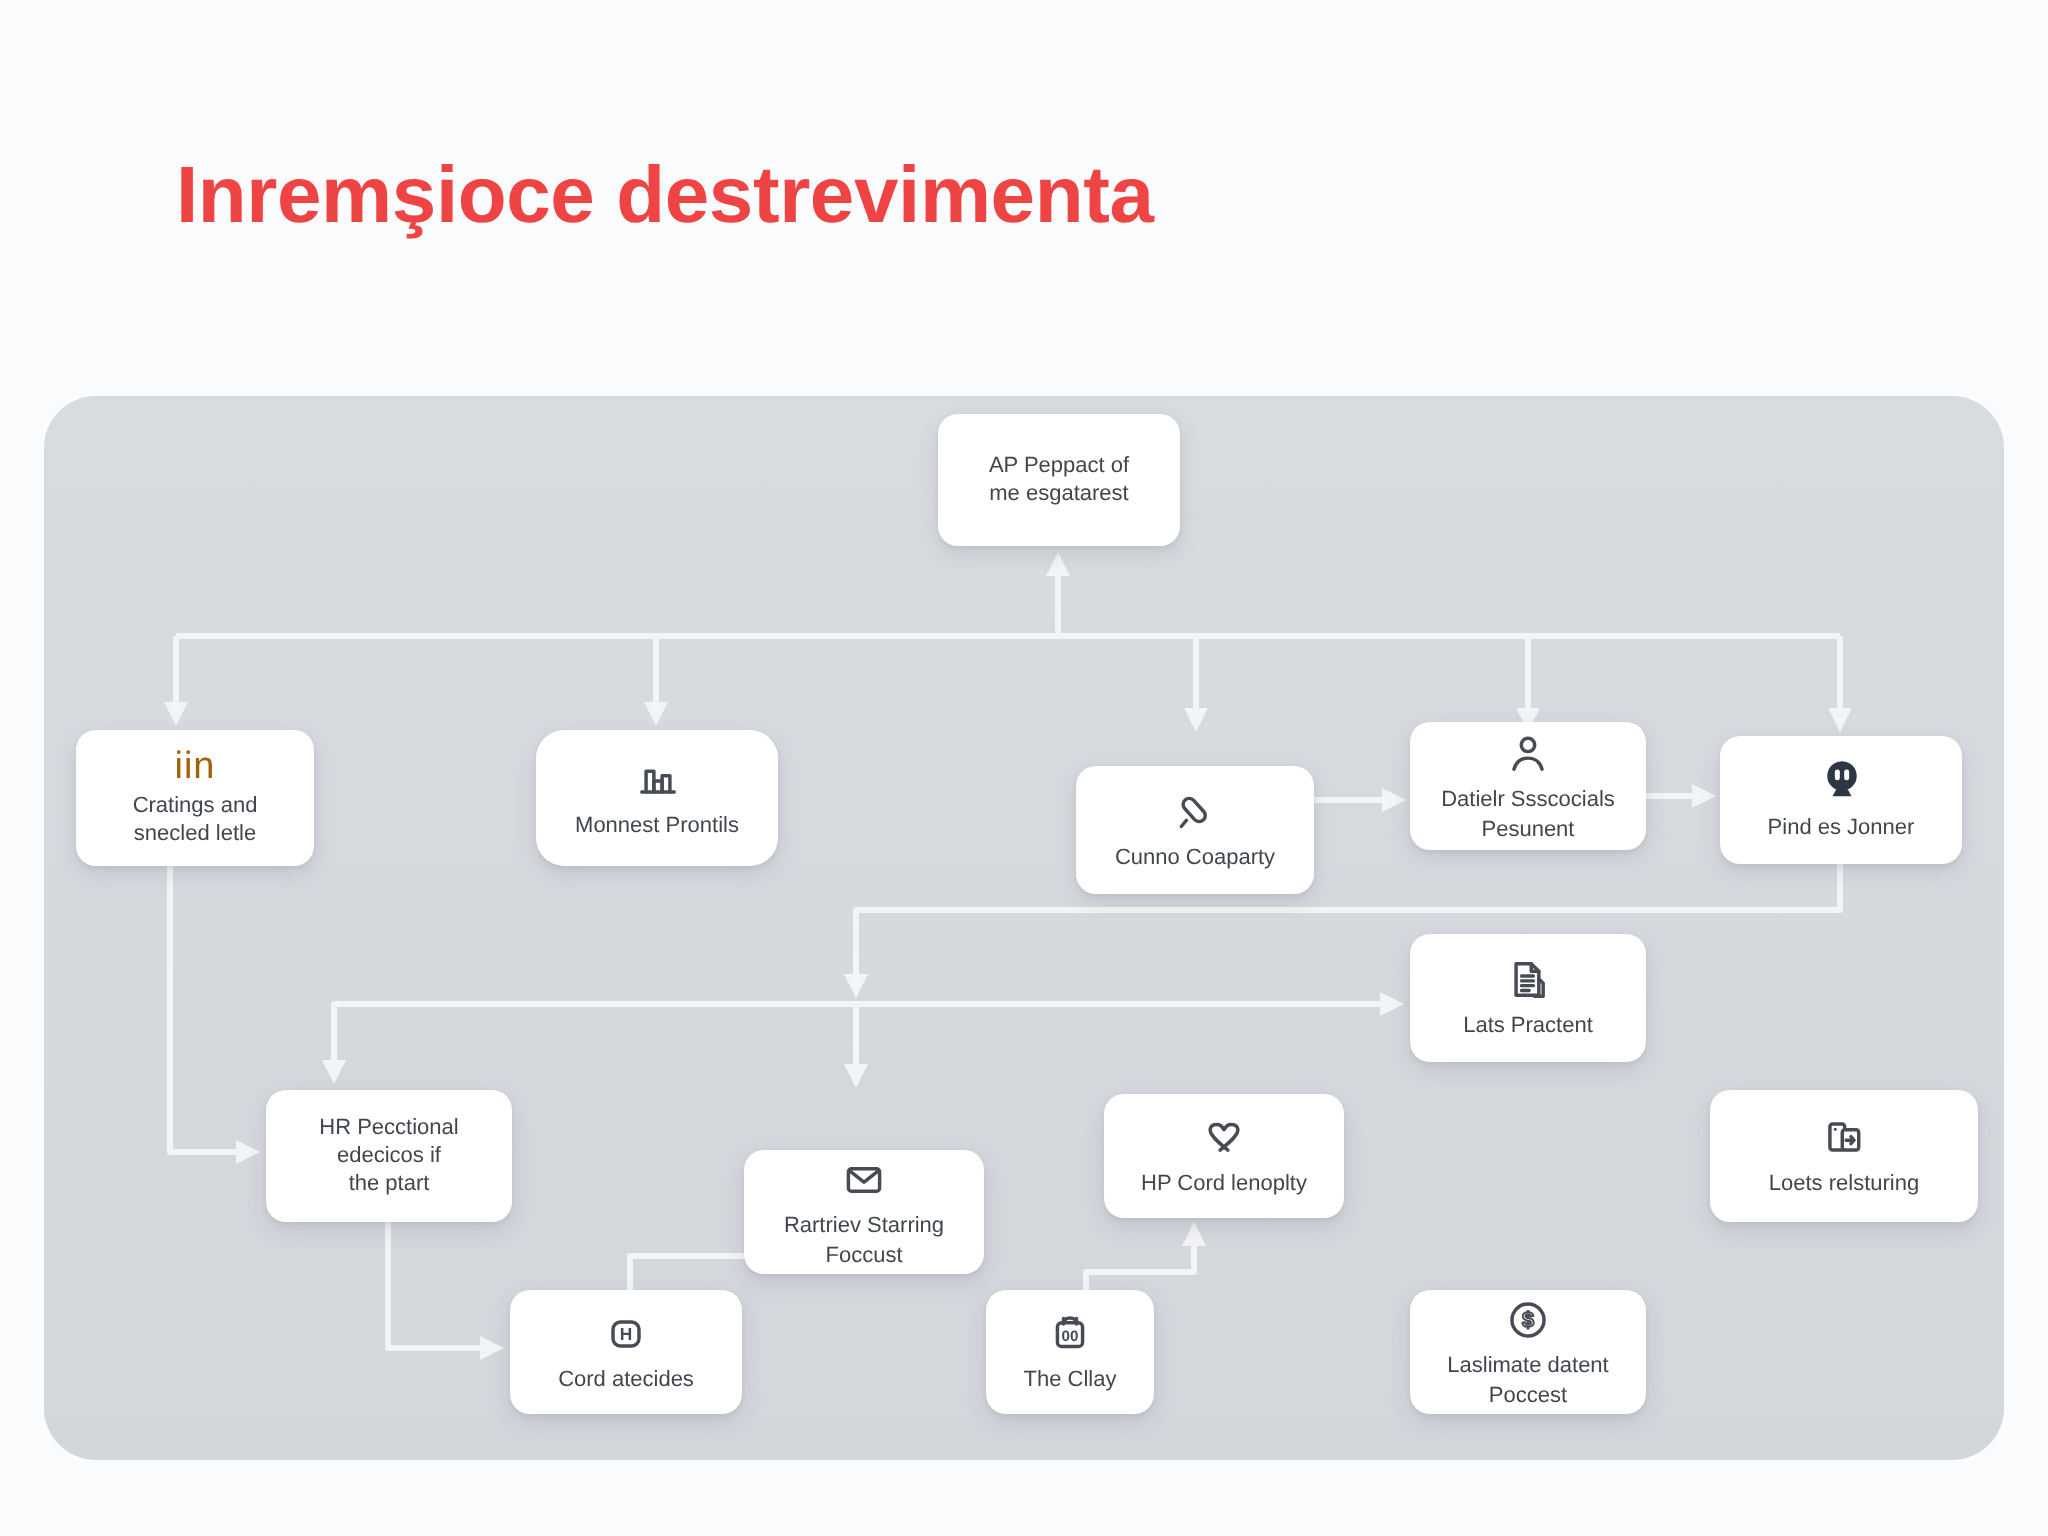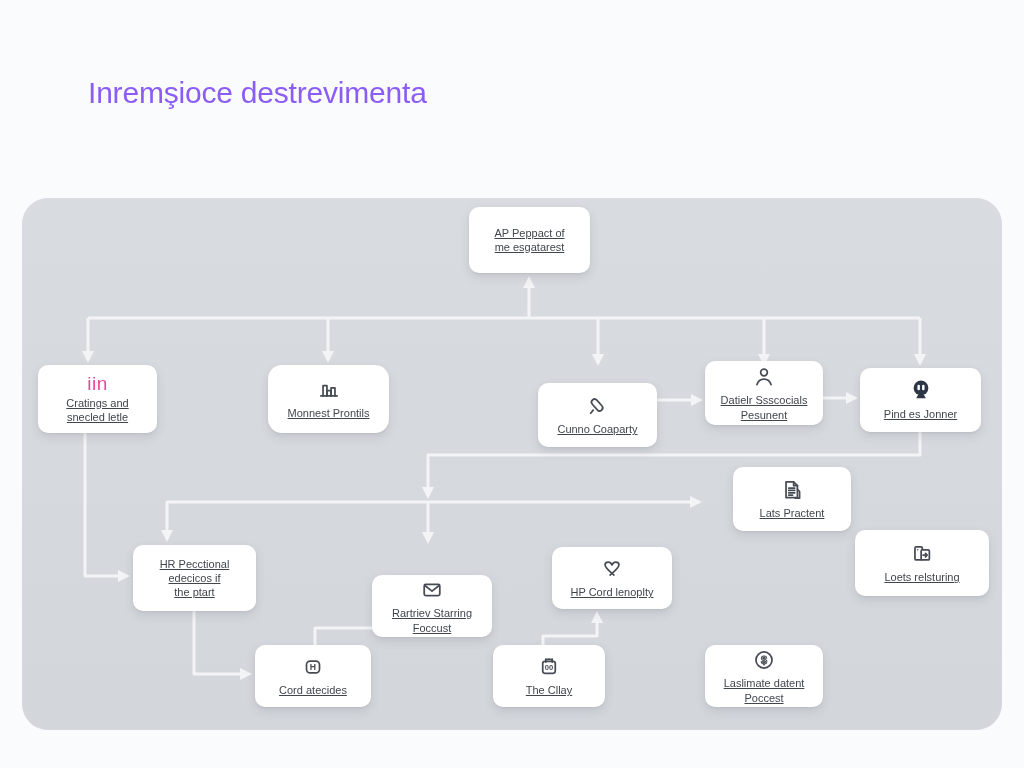--- a/index.html
+++ b/index.html
@@ -3,39 +3,39 @@
 <meta charset="utf-8">
 <style>
   html,body{margin:0;padding:0;}
   body{
     width:1024px;height:768px;position:relative;overflow:hidden;
     background:#fafbfc;
     font-family:"Liberation Sans",sans-serif;
   }
   .page-title{
     position:absolute;left:88px;top:76px;
-    font-size:30px;font-weight:normal;color:#8b5cf6;letter-spacing:-.2px;
+    font-size:40px;font-weight:bold;color:#ef4444;letter-spacing:-.2px;
   }
   .panel{
     position:absolute;left:22px;top:198px;width:980px;height:532px;
     border-radius:26px;
     background:linear-gradient(180deg,#d8dbdf 0%,#d3d6db 100%);
   }
   svg.connectors{position:absolute;left:0;top:0;pointer-events:none;}
   .node{
     position:absolute;background:#ffffff;border-radius:10px;
     box-shadow:0 4px 10px rgba(96,104,118,.17),0 1px 2px rgba(96,104,118,.10);
     display:flex;flex-direction:column;align-items:center;justify-content:center;
     gap:3px;padding:4px 6px;box-sizing:border-box;
     color:#41464d;font-size:11px;line-height:1.3;text-align:center;
   }
-  .node .label{white-space:pre-line;text-decoration:underline;}
+  .node .label{white-space:pre-line;}
   .icon{display:flex;align-items:center;justify-content:center;}
   .icon svg{display:block;}
-  .icon-text{font-size:19px;font-weight:500;color:#ec4899;line-height:1;letter-spacing:.5px;}
+  .icon-text{font-size:19px;font-weight:500;color:#a16207;line-height:1;letter-spacing:.5px;}
   .ico{stroke:#474c54;stroke-width:1.6;fill:none;stroke-linecap:round;stroke-linejoin:round;}
 </style>
 </head>
 <body>
 
 <div class="page-title">Inremşioce destrevimenta</div>
 
 <div class="panel"></div>
 
 <svg class="connectors" width="1024" height="768" viewBox="0 0 1024 768">
@@ -124,21 +124,21 @@
     <svg width="26" height="26" viewBox="0 0 24 24">
       <circle cx="12" cy="9.2" r="6.8" fill="#2d3644"></circle>
       <rect x="8.7" y="6.2" width="2.3" height="5" rx="1.1" fill="#ffffff"></rect>
       <rect x="13" y="6.2" width="2.3" height="5" rx="1.1" fill="#ffffff"></rect>
       <path d="M7.6 18.6h8.8l-1.7-3.1H9.3Z" fill="#2d3644"></path>
     </svg>
   </span>
   <div class="label">Pind es Jonner</div>
 </div>
 
-<div class="node" style="left:705px;top:467px;width:118px;height:64px;margin-left:28px;">
+<div class="node" style="left:705px;top:467px;width:118px;height:64px;">
   <span class="icon">
     <svg class="ico" width="26" height="26" viewBox="0 0 24 24">
       <path d="M6.5 4.5h7l3.5 3.5v11h-10.5z"></path>
       <path d="M13.5 4.5V8H17"></path>
       <path d="M9 10.2h5.5M9 12.4h5.5M9 14.6h5.5M9 16.8h3.5"></path>
       <path d="M17 11.5l2 2V19.5h-4"></path>
     </svg>
   </span>
   <div class="label">Lats Practent</div>
 </div>
@@ -163,21 +163,21 @@
 <div class="node" style="left:552px;top:547px;width:120px;height:62px;">
   <span class="icon">
     <svg class="ico" width="26" height="26" viewBox="0 0 24 24">
       <path d="M11.8 8C10.5 4.8 6 5.2 5.6 8c-.3 2.4 3 5.4 8.2 9.6"></path>
       <path d="M12.2 8c1.3-3.2 5.8-2.8 6.2 0 .3 2.4-3 5.4-8.2 9.6"></path>
     </svg>
   </span>
   <div class="label">HP Cord lenoplty</div>
 </div>
 
-<div class="node" style="left:855px;top:530px;width:134px;height:66px;text-align:center;">
+<div class="node" style="left:855px;top:545px;width:134px;height:66px;text-align:center;">
   <span class="icon">
     <svg class="ico" width="26" height="26" viewBox="0 0 24 24">
       <rect x="5.5" y="5.5" width="6.8" height="12" rx="1.2"></rect>
       <circle cx="8" cy="8" r="0.7" fill="#474c54" stroke="none"></circle>
       <rect x="11.2" y="8.2" width="7.6" height="9.3" rx="1.2" fill="#ffffff"></rect>
       <path d="M13 13h3.4"></path>
       <path d="M15.2 11.4l1.4 1.6-1.4 1.6"></path>
     </svg>
   </span>
   <div class="label">Loets relsturing</div>
@@ -186,21 +186,21 @@
 <div class="node" style="left:255px;top:645px;width:116px;height:62px;">
   <span class="icon">
     <svg class="ico" width="26" height="26" viewBox="0 0 24 24">
       <rect x="6" y="6.5" width="12" height="11" rx="3.4"></rect>
       <text x="12" y="14.9" text-anchor="middle" font-size="8" font-weight="bold" fill="#474c54" stroke="none" font-family="Liberation Sans, sans-serif">H</text>
     </svg>
   </span>
   <div class="label">Cord atecides</div>
 </div>
 
-<div class="node" style="left:493px;top:645px;width:112px;height:62px;align-items:center;">
+<div class="node" style="left:493px;top:645px;width:84px;height:62px;align-items:center;">
   <span class="icon">
     <svg class="ico" width="26" height="26" viewBox="0 0 24 24">
       <rect x="6.2" y="6.8" width="11.6" height="11" rx="2"></rect>
       <path d="M9 4.8v2.6M15 4.8v2.6M9.5 5.4c1.6-1 3.4-1 5 0"></path>
       <text x="12" y="15.2" text-anchor="middle" font-size="7" font-weight="bold" fill="#474c54" stroke="none" font-family="Liberation Sans, sans-serif">00</text>
     </svg>
   </span>
   <div class="label">The Cllay</div>
 </div>
 

